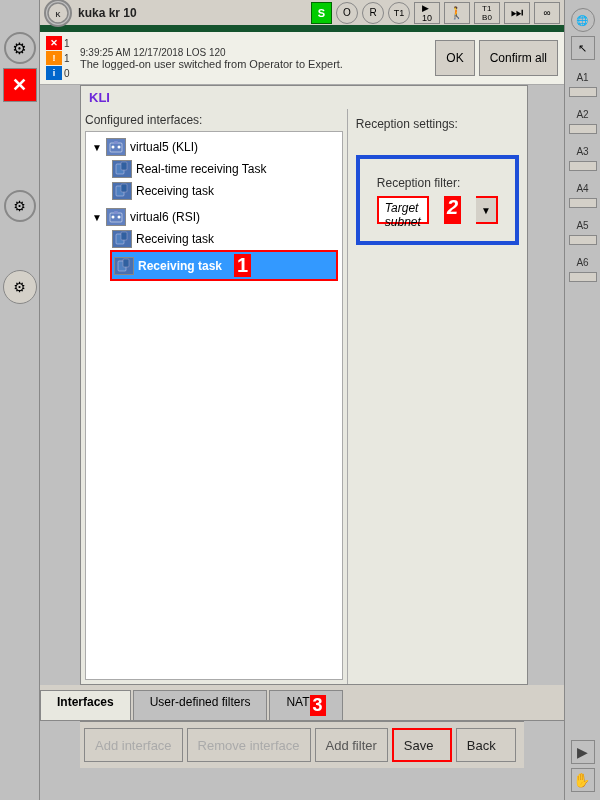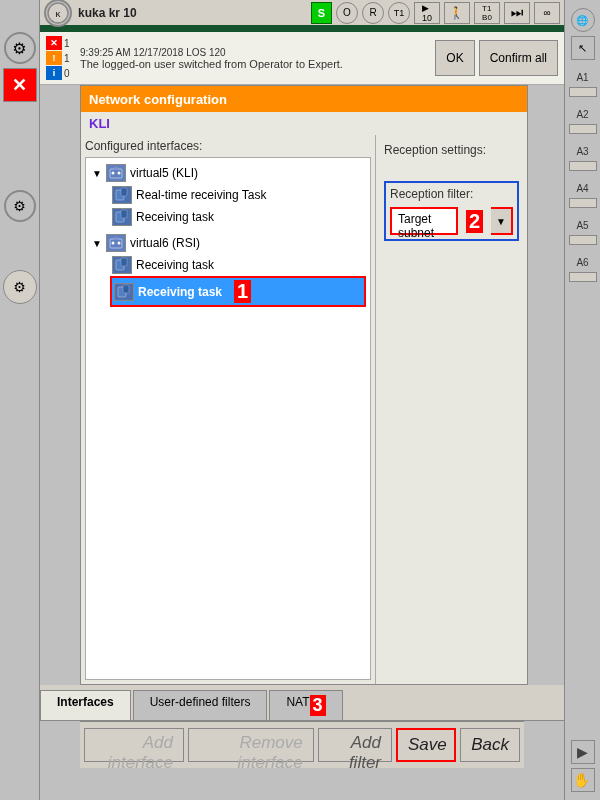--- a/index.html
+++ b/index.html
@@ -205,33 +205,33 @@
       padding: 8px;
       display: flex;
       flex-direction: column;
     }
     .reception-label {
       font-size: 12px;
       color: #333;
       margin-bottom: 24px;
     }
     .filter-section {
-      border: 2px solid #1d4ed8;
+      border: 4px solid #1d4ed8;
       background: #e8e8e0;
-      padding: 4px;
+      padding: 17px;
     }
     .filter-label {
       font-size: 12px;
       margin-bottom: 6px;
       color: #333;
     }
     .filter-dropdown-row {
       display: flex;
-      align-items: center;
-      gap: 8px;
+      gap: 15px;
+      font-style: italic;
     }
     .filter-input {
       border: 2px solid red;
       background: white;
       padding: 3px 6px;
       font-size: 12px;
       flex: 1;
       height: 28px;
     }
     .filter-arrow {
@@ -280,27 +280,26 @@
       padding: 6px 4px;
       background: #d4d0c8;
       border-top: 1px solid #888;
       margin: 0 40px 0 40px;
       align-items: center;
     }
     .bottom-btn {
       background: #d4d0c8;
       border: 1px solid #888;
       padding: 4px 10px;
-      font-size: 17px;
+      font-size: 13px;
       cursor: pointer;
       min-width: 60px;
       height: 34px;
-      text-align: right;
+      text-align: left;
       color: #555;
-      font-style: italic;
     }
     .bottom-btn:disabled, .bottom-btn.disabled {
       color: #aaa;
       cursor: default;
     }
     .bottom-btn.save-btn {
       border: 2px solid red;
       color: #222;
     }
     .bottom-btn.back-btn {
@@ -471,23 +470,20 @@
       <div class="notif-time">9:39:25 AM 12/17/2018 LOS 120</div>
       <div class="notif-text">The logged-on user switched from Operator to Expert.</div>
     </div>
     <div class="notif-buttons">
       <button class="notif-btn">OK</button>
       <button class="notif-btn">Confirm all</button>
     </div>
   </div>
 
   <div class="main-window">
-    <div class="window-header">
-      <span>Network configuration</span>
-    </div>
     <div class="section-title">KLI</div>
     <div class="main-body">
 
       <div class="left-panel">
         <div class="panel-label">Configured interfaces:</div>
         <div class="tree-area">
 
           <div class="tree-node">
             <span class="expand-icon">▼</span>
             <div class="node-icon robot">

